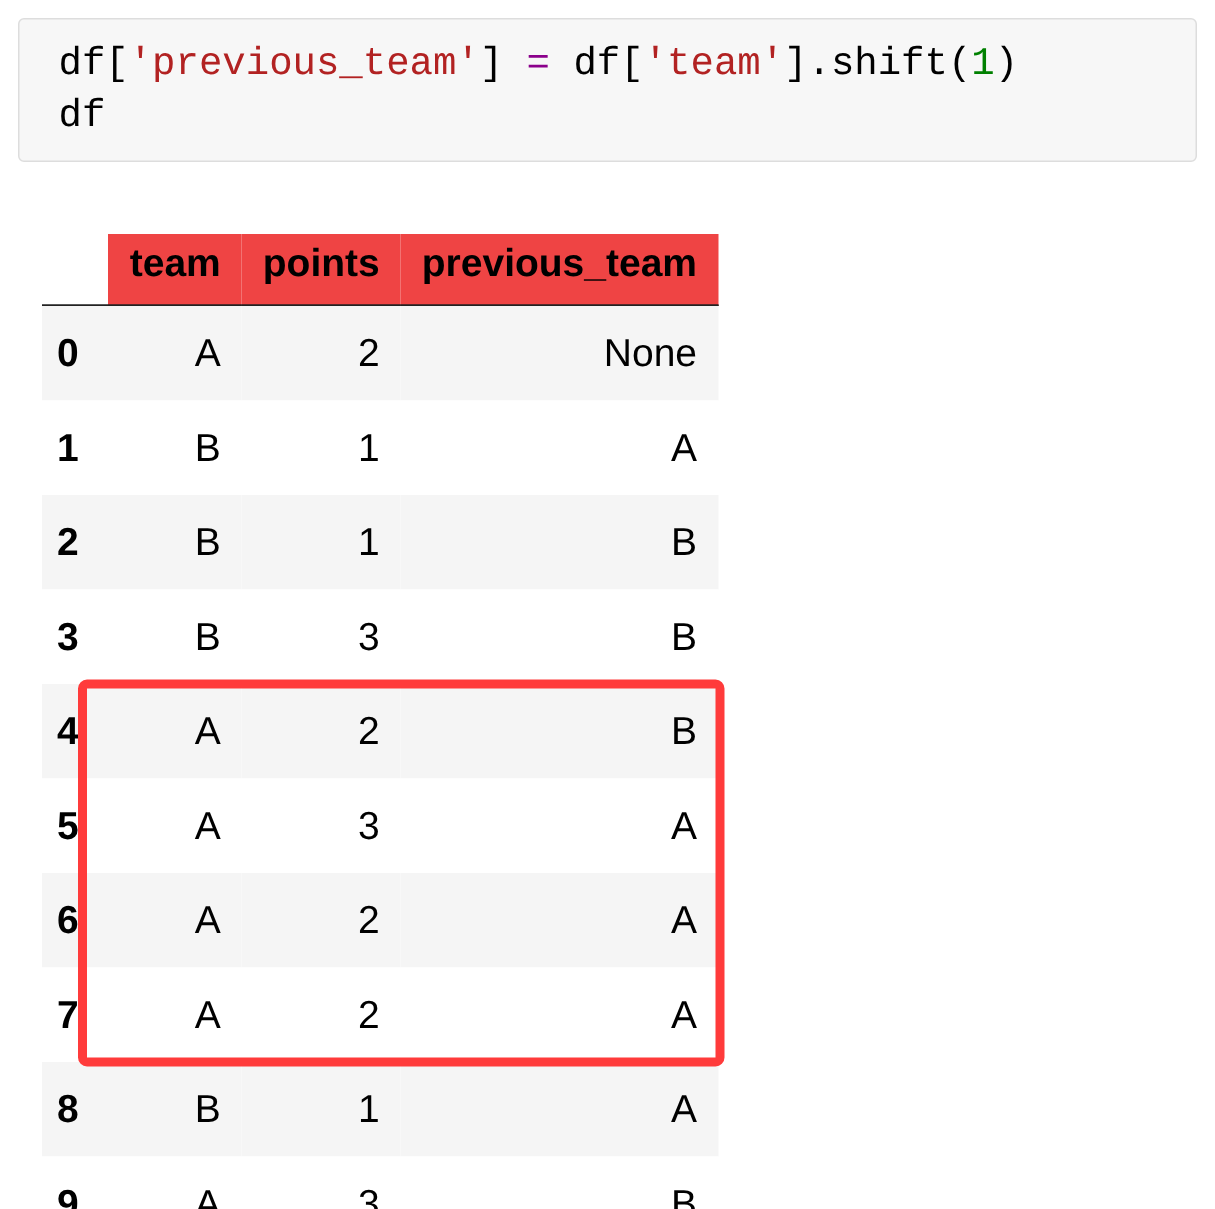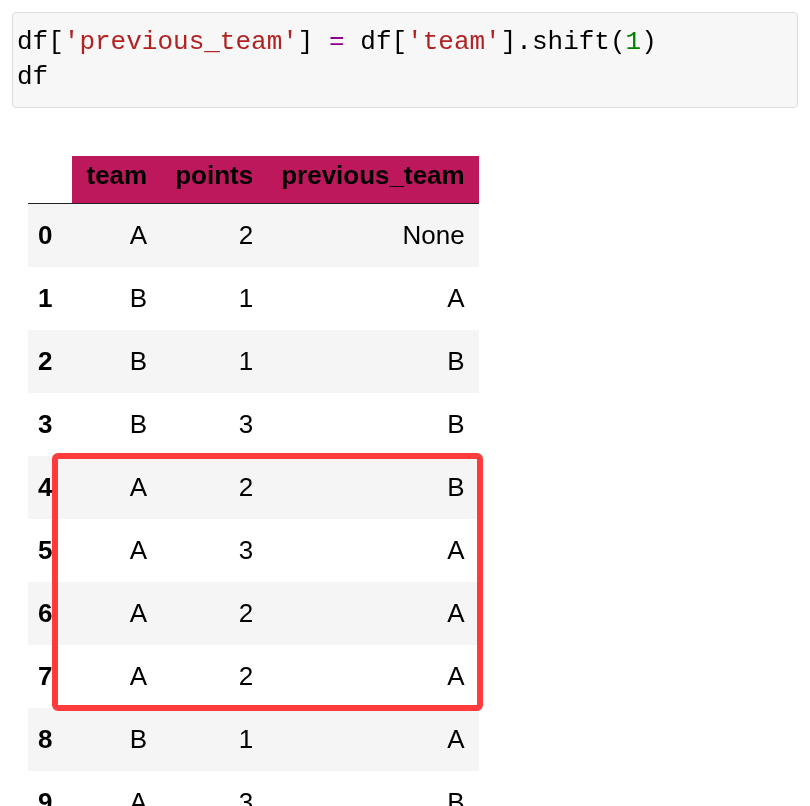--- a/index.html
+++ b/index.html
@@ -10,21 +10,21 @@
     body {
       font-family: -apple-system, BlinkMacSystemFont, "Segoe UI", Helvetica, Arial, sans-serif;
       background: #ffffff;
       padding: 12px;
       width: 810px;
     }
     .code-block {
       background: #f7f7f7;
       border: 1px solid #ddd;
       border-radius: 4px;
-      padding: 12px 4px;
+      padding: 12px 26px;
       font-family: "Courier New", Courier, monospace;
       font-size: 26px;
       line-height: 1.35;
       white-space: pre;
       overflow-x: auto;
       margin-bottom: 48px;
     }
     .code-black { color: #000; }
     .code-string { color: #b22222; }
     .code-op { color: #8b008b; }
@@ -41,21 +41,21 @@
     table.dataframe th,
     table.dataframe td {
       padding: 16px 14px;
       text-align: right;
       font-weight: 400;
       border: none;
     }
     table.dataframe thead th {
       font-weight: 700;
       border-bottom: 1.5px solid #222;
-      background: #be185d;
+      background: #ef4444;
       padding-bottom: 12px;
       padding-top: 4px;
     }
     table.dataframe tbody th {
       font-weight: 700;
       text-align: left;
       padding-left: 10px;
       padding-right: 20px;
     }
     table.dataframe tbody tr:nth-child(odd) td,

